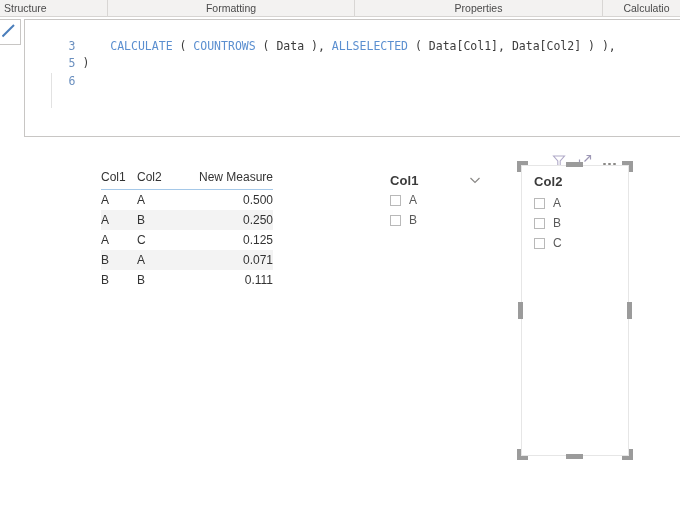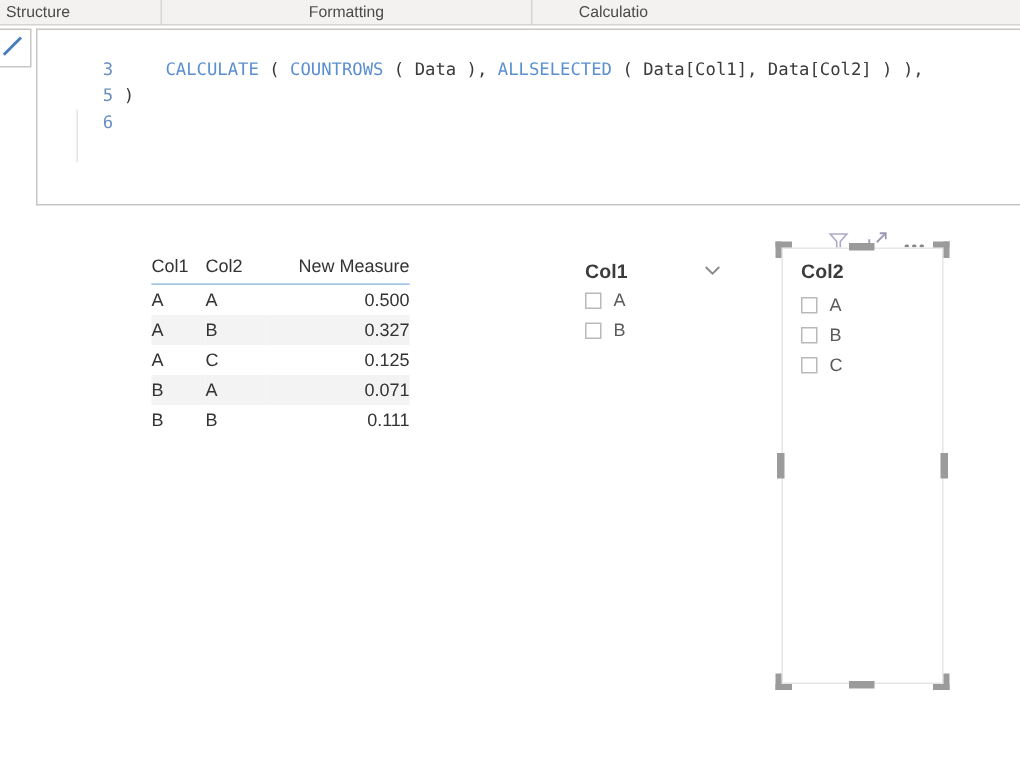--- a/index.html
+++ b/index.html
@@ -37,21 +37,21 @@
     color: #4a4a4a;
     border-right: 1px solid #d8d6d4;
     height: 17px;
     line-height: 17px;
     white-space: nowrap;
     overflow: hidden;
   }
   .ribbon-group.g-structure { width: 108px; justify-content: flex-start; padding-left: 4px; }
   .ribbon-group.g-formatting { width: 247px; }
   .ribbon-group.g-properties { width: 248px; }
-  .ribbon-group.g-calculations { width: 77px; justify-content: flex-end; padding-left: 10px; border-right: none; }
+  .ribbon-group.g-calculations { width: 77px; justify-content: center; padding-left: 10px; border-right: none; }
 
   
   .commit-btn {
     position: absolute;
     left: -9px; top: 19px;
     width: 30px; height: 26px;
     background: #ffffff;
     border: 1px solid #c8c6c4;
   }
   .commit-btn svg { position: absolute; left: 10px; top: 4px; }
@@ -218,20 +218,23 @@
 
 <div id="app">
 
   <div class="ribbon-strip">
     <div class="ribbon-group g-structure">
       <span>Structure</span>
     </div>
     <div class="ribbon-group g-formatting">
       <span>Formatting</span>
     </div>
+    <div class="ribbon-group g-properties">
+      <span>Properties</span>
+    </div>
     <div class="ribbon-group g-calculations">
       <span>Calculatio</span>
     </div>
   </div>
 
   <div class="commit-btn">
     <svg width="14" height="14" viewBox="0 0 14 14">
       <line x1="0.5" y1="12.5" x2="12" y2="1" stroke="#4a7ebb" stroke-width="2"></line>
     </svg>
   </div>
@@ -268,21 +271,21 @@
         </thead>
         <tbody>
           <tr>
             <td>A</td>
             <td>A</td>
             <td class="num">0.500</td>
           </tr>
           <tr class="band">
             <td>A</td>
             <td>B</td>
-            <td class="num">0.327</td>
+            <td class="num">0.250</td>
           </tr>
           <tr>
             <td>A</td>
             <td>C</td>
             <td class="num">0.125</td>
           </tr>
           <tr class="band">
             <td>B</td>
             <td>A</td>
             <td class="num">0.071</td>

